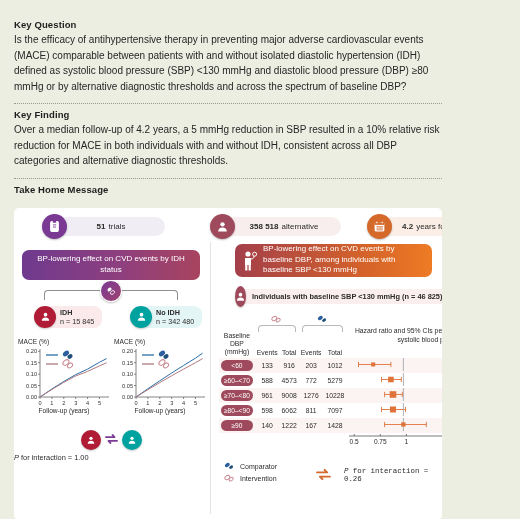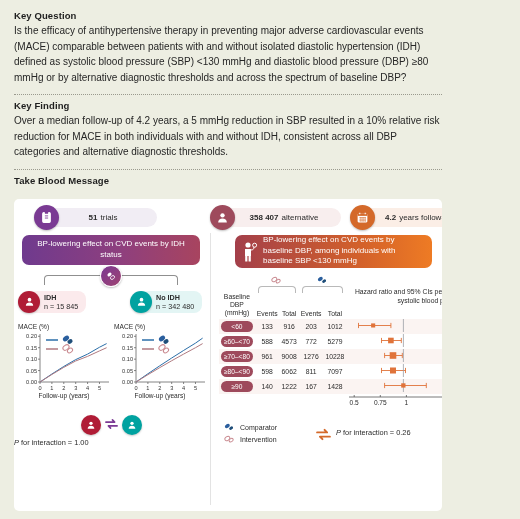--- a/index.html
+++ b/index.html
@@ -4,21 +4,21 @@
 <style>
   * { box-sizing: border-box; }
   html, body { margin:0; padding:0; }
   body {
     width:520px; height:519px;
     background:#edeee2;
     font-family:"Liberation Sans", sans-serif;
     color:#2b2b2b;
     overflow:hidden;
   }
-  .page { position:relative; width:456px; height:519px; padding:10px 14px 0 14px; }
+  .page { position:relative; width:456px; height:519px; padding:19px 14px 0 14px; }
 
   
   .kblock { padding-bottom:5px; }
   .kblock h3 {
     margin:0 0 2px 0;
     font-size:9.5px;
     font-weight:bold;
     letter-spacing:0.1px;
     color:#1e1e1e;
   }
@@ -80,21 +80,21 @@
   .banner {
     border-radius:7px;
     color:#fff;
     font-size:8px;
     line-height:1.35;
     text-align:center;
     padding:6px 8px;
     display:flex; align-items:center; justify-content:center;
   }
   .banner-left {
-    margin:2px 8px 0 8px;
+    margin:8px 8px 0 8px;
     background:linear-gradient(90deg,#6f3a8e 0%,#8e3f7e 55%,#a8445f 100%);
     height:30px;
   }
   .banner-right {
     margin:2px 10px 0 16px;
     background:linear-gradient(90deg,#a33f4a 0%,#d4622a 65%,#ee7b24 100%);
     height:33px;
     text-align:left;
     justify-content:flex-start;
     padding-left:28px;
@@ -197,49 +197,49 @@
   .num { text-align:center; }
   tr.zebra { background:#fbf4f2; }
   .plotcell { padding:0 !important; }
   .hrcell { text-align:right; white-space:nowrap; padding-right:2px; font-size:6.8px; }
   .hdr-hr { text-align:center; line-height:1.25; }
 
   
   .rbottom { position:relative; margin-top:4px; height:34px; }
   .legend { position:absolute; left:4px; top:2px; font-size:7px; line-height:1.45; }
   .legend .lrow { display:flex; align-items:center; gap:4px; }
-  .pint-right { position:absolute; left:96px; top:8px; display:flex; align-items:flex-start; gap:4px; font-size:7.4px; }
+  .pint-right { position:absolute; left:96px; top:8px; display:flex; align-items:flex-end; gap:12px; font-size:7.4px;font-family:Liberation Mono, monospace; }
   .pint-right i { font-style:italic; }
 </style>
 </head>
 <body>
 
 <div class="page">
 
   <div class="kblock">
     <h3>Key Question</h3>
     <p>Is the efficacy of antihypertensive therapy in preventing major adverse cardiovascular events (MACE) comparable between patients with and without isolated diastolic hypertension (IDH) defined as systolic blood pressure (SBP) &lt;130 mmHg and diastolic blood pressure (DBP) ≥80 mmHg or by alternative diagnostic thresholds and across the spectrum of baseline DBP?</p>
   </div>
   <div class="dotted"></div>
 
   <div class="kblock">
     <h3>Key Finding</h3>
     <p>Over a median follow-up of 4.2 years, a 5 mmHg reduction in SBP resulted in a 10% relative risk reduction for MACE in both individuals with and without IDH, consistent across all DBP categories and alternative diagnostic thresholds.</p>
   </div>
   <div class="dotted"></div>
 
   <div class="kblock">
-    <h3>Take Blood Message</h3>
+    <h3>Take Home Message</h3>
   </div>
 
   <div class="card">
 
     <div class="chips">
 
-      <div class="chip" id="chip-trials" style="left:20px">
+      <div class="chip" id="chip-trials" style="left:28px">
         <div class="bubble">
           <svg width="13" height="13" viewBox="0 0 24 24" fill="none" stroke="#fff" stroke-width="2">
             <rect x="5" y="3" width="14" height="18" rx="2" fill="#fff" stroke="#fff"></rect>
             <rect x="9" y="1.5" width="6" height="3.5" rx="1" fill="#7a3a93" stroke="none"></rect>
             <path d="M9 9h6M9 13h6" stroke="#7a3a93" stroke-width="1.6"></path>
           </svg>
         </div>
         <div class="pill">
           <b>51</b>
           <span>trials</span>
@@ -247,26 +247,26 @@
       </div>
 
       <div class="chip" id="chip-people" style="left:196px">
         <div class="bubble">
           <svg width="13" height="13" viewBox="0 0 24 24">
             <circle cx="12" cy="8" r="4" fill="#fff"></circle>
             <path d="M4 21c0-4.4 3.6-7 8-7s8 2.6 8 7z" fill="#fff"></path>
           </svg>
         </div>
         <div class="pill">
-          <b>358 407</b>
+          <b>358 518</b>
           <span>alternative</span>
         </div>
       </div>
 
-      <div class="chip" id="chip-follow" style="left:336px">
+      <div class="chip" id="chip-follow" style="left:353px">
         <div class="bubble">
           <svg width="13" height="13" viewBox="0 0 24 24">
             <rect x="3" y="5" width="18" height="16" rx="2" fill="#fff"></rect>
             <rect x="3" y="5" width="18" height="4" fill="#d4692a"></rect>
             <path d="M7 3v3M17 3v3" stroke="#fff" stroke-width="2"></path>
             <path d="M6 12h12M6 15h12M6 18h12M9 11v9M13 11v9M17 11v9" stroke="#d4692a" stroke-width="1"></path>
           </svg>
         </div>
         <div class="pill">
           <b>4.2</b>
@@ -284,21 +284,21 @@
           <div class="bar"></div>
           <div class="node">
             <svg width="12" height="12" viewBox="0 0 24 24">
               <ellipse cx="9" cy="9" rx="4.6" ry="3.2" transform="rotate(-40 9 9)" fill="#fff"></ellipse>
               <ellipse cx="15" cy="15" rx="4.6" ry="3.2" transform="rotate(-40 15 15)" fill="none" stroke="#fff" stroke-width="1.6"></ellipse>
             </svg>
           </div>
         </div>
 
         <div class="groups">
-          <div class="grp" id="grp-idh" style="left:0">
+          <div class="grp" id="grp-idh" style="left:16px">
             <div class="bubble">
               <svg width="11" height="11" viewBox="0 0 24 24">
                 <circle cx="12" cy="8" r="4" fill="#fff"></circle>
                   <path d="M4 21c0-4.4 3.6-7 8-7s8 2.6 8 7z" fill="#fff"></path>
               </svg>
             </div>
             <div class="pill">
               <div class="t1">IDH</div>
               <div>n = 15 845</div>
             </div>
@@ -427,20 +427,29 @@
               <circle cx="6" cy="4" r="2.6" fill="#fff"></circle>
               <path d="M3 8h6v7H3z" fill="#fff"></path>
               <path d="M3.2 15h2.2v5.5H3.2zM6.6 15h2.2v5.5H6.6z" fill="#fff"></path>
               <path d="M9 9c2 0 3-1 3-3" stroke="#fff" stroke-width="1" fill="none"></path>
               <circle cx="12.6" cy="4.2" r="2" fill="none" stroke="#fff" stroke-width="1"></circle>
             </svg>
           </span>
           <span>BP-lowering effect on CVD events by baseline DBP, among individuals with baseline SBP &lt;130 mmHg</span>
         </div>
 
+        <div class="cohort">
+          <div class="bubble">
+            <svg width="11" height="11" viewBox="0 0 24 24">
+                <circle cx="12" cy="8" r="4" fill="#fff"></circle>
+                <path d="M4 21c0-4.4 3.6-7 8-7s8 2.6 8 7z" fill="#fff"></path>
+              </svg>
+          </div>
+          <div class="pill">Individuals with baseline SBP &lt;130 mmHg (n = 46 825)</div>
+        </div>
 
         <div class="ftable">
           <table>
             <tbody>
                 <tr class="brace-row">
               <td></td>
               <td colspan="2">
                 <div style="text-align:center;margin-bottom:1px">
                   <svg width="13" height="9" viewBox="0 0 24 16">
                     <ellipse cx="8" cy="8" rx="5" ry="3.4" transform="rotate(-35 8 8)" fill="none" stroke="#c98a90" stroke-width="1.7"></ellipse>

